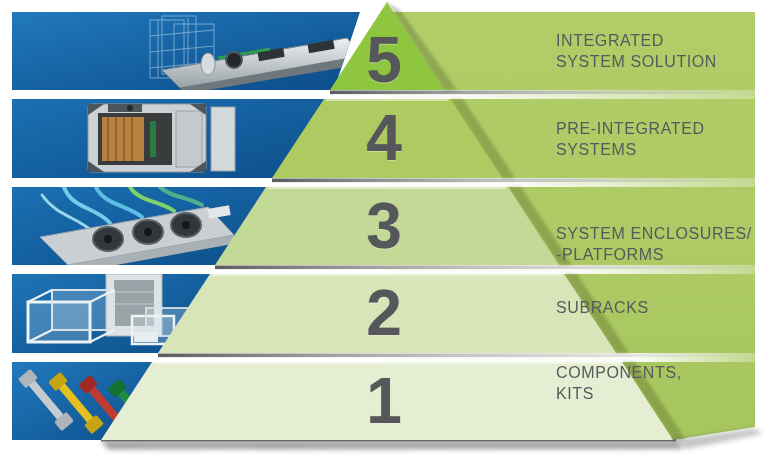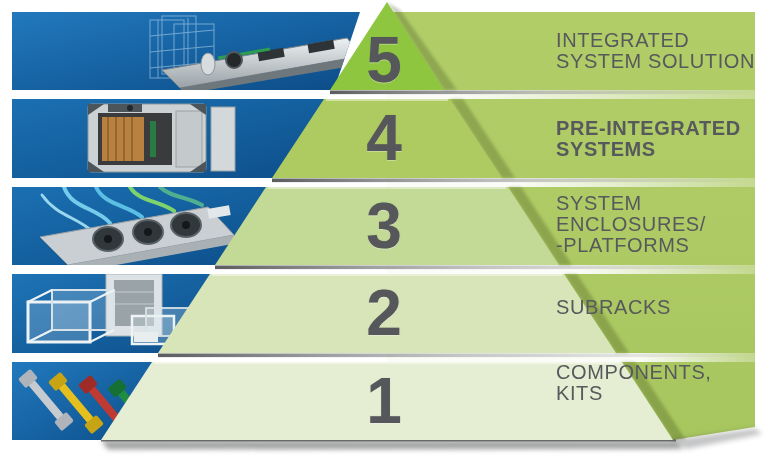--- a/index.html
+++ b/index.html
@@ -15,21 +15,21 @@
     clip-path:polygon(0 0,368px 0,368px 415px,286px 428px,0 428px);
   }
   .sep{position:absolute;left:387px;width:368px;height:9px;}
   .digit{
     position:absolute;left:384px;transform:translateX(-50%);
     font-size:64px;line-height:64px;font-weight:bold;color:#56575a;
     text-shadow:0 1px 0 rgba(255,255,255,.35), 0 0 1px rgba(0,0,0,.25);
   }
   .lvl-label{
     position:absolute;left:556px;width:200px;display:flex;align-items:center;
-    font-size:20px;line-height:21px;letter-spacing:.6px;color:#58595c;
+    font-size:16px;line-height:21px;letter-spacing:.6px;color:#58595c;
     white-space:pre-line;
   }
   .pyr{position:absolute;left:0;top:0;}
 </style>
 </head>
 <body>
 
 <div class="canvas">
 
   <div class="photo" style="left:12px;top:12px;width:348px;height:78px;clip-path:polygon(0 0,348px 0,322px 78px,0 78px);">
@@ -264,21 +264,21 @@
   </svg>
 
   <div class="digit" style="top:28px;">5</div>
   <div class="digit" style="top:106px;">4</div>
   <div class="digit" style="top:194px;">3</div>
   <div class="digit" style="top:281px;">2</div>
   <div class="digit" style="top:369px;">1</div>
 
   <div class="lvl-label" style="top:12px;height:78px;">INTEGRATED
 SYSTEM SOLUTION</div>
-  <div class="lvl-label" style="top:99px;height:79px;font-weight:bold;">PRE-INTEGRATED
+  <div class="lvl-label" style="top:99px;height:79px;">PRE-INTEGRATED
 SYSTEMS</div>
-  <div class="lvl-label" style="top:181px;height:87px;">SYSTEM ENCLOSURES/
+  <div class="lvl-label" style="top:200px;height:87px;">SYSTEM ENCLOSURES/
 -PLATFORMS</div>
   <div class="lvl-label" style="top:274px;height:66px;">SUBRACKS</div>
   <div class="lvl-label" style="top:344px;height:78px;">COMPONENTS,
 KITS</div>
 
 </div>
 
 </body></html>

